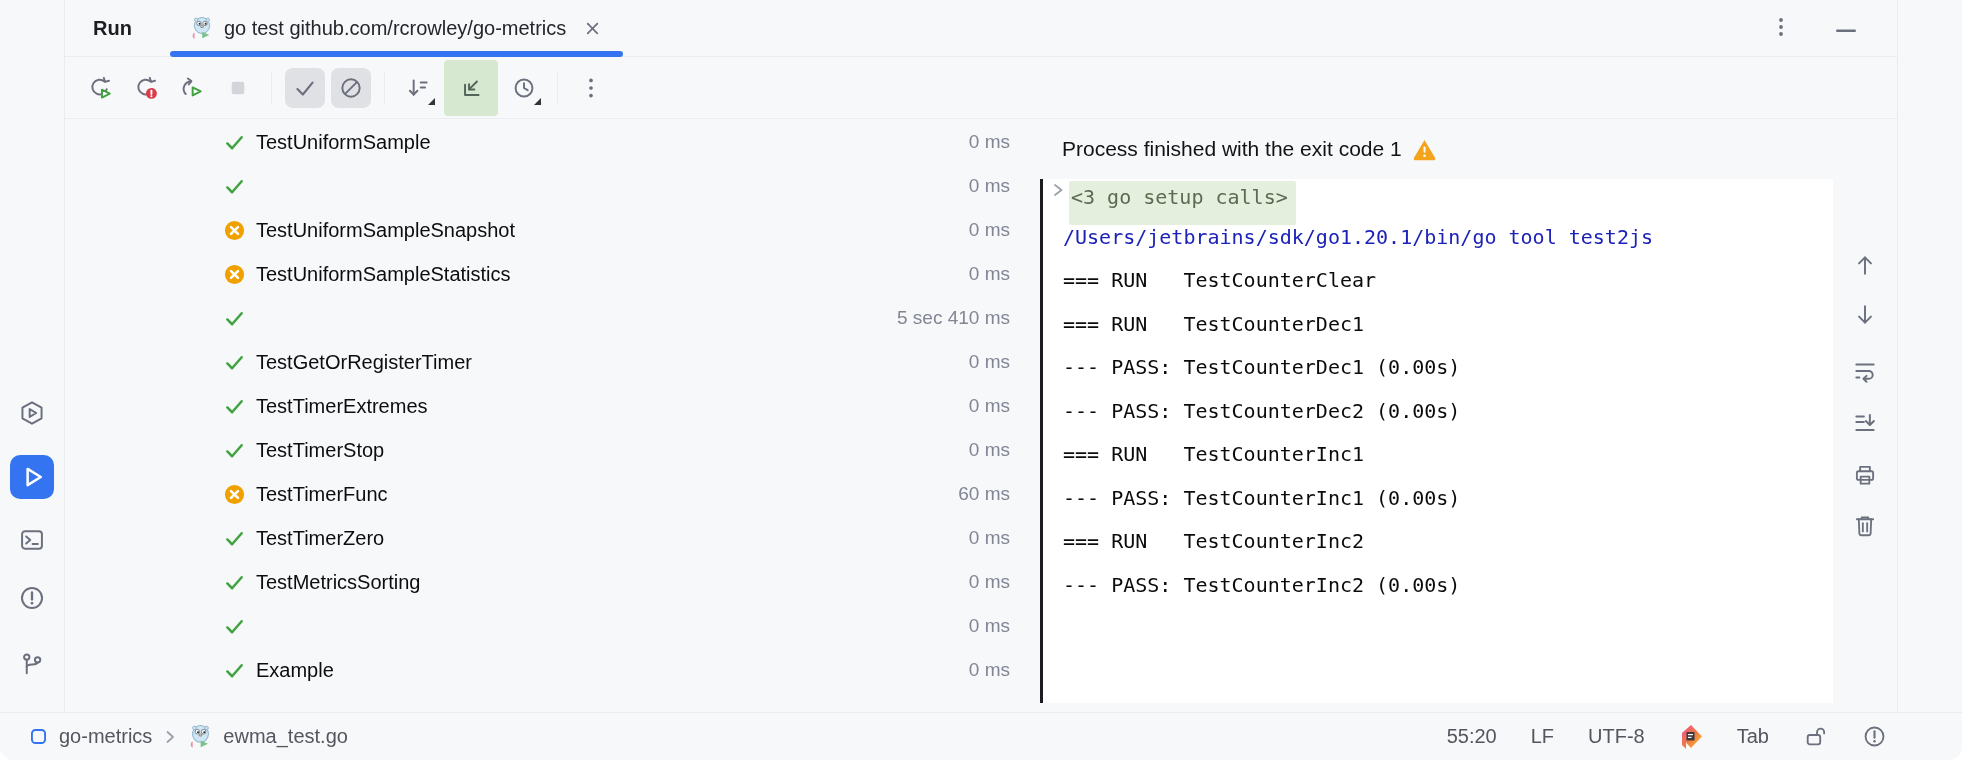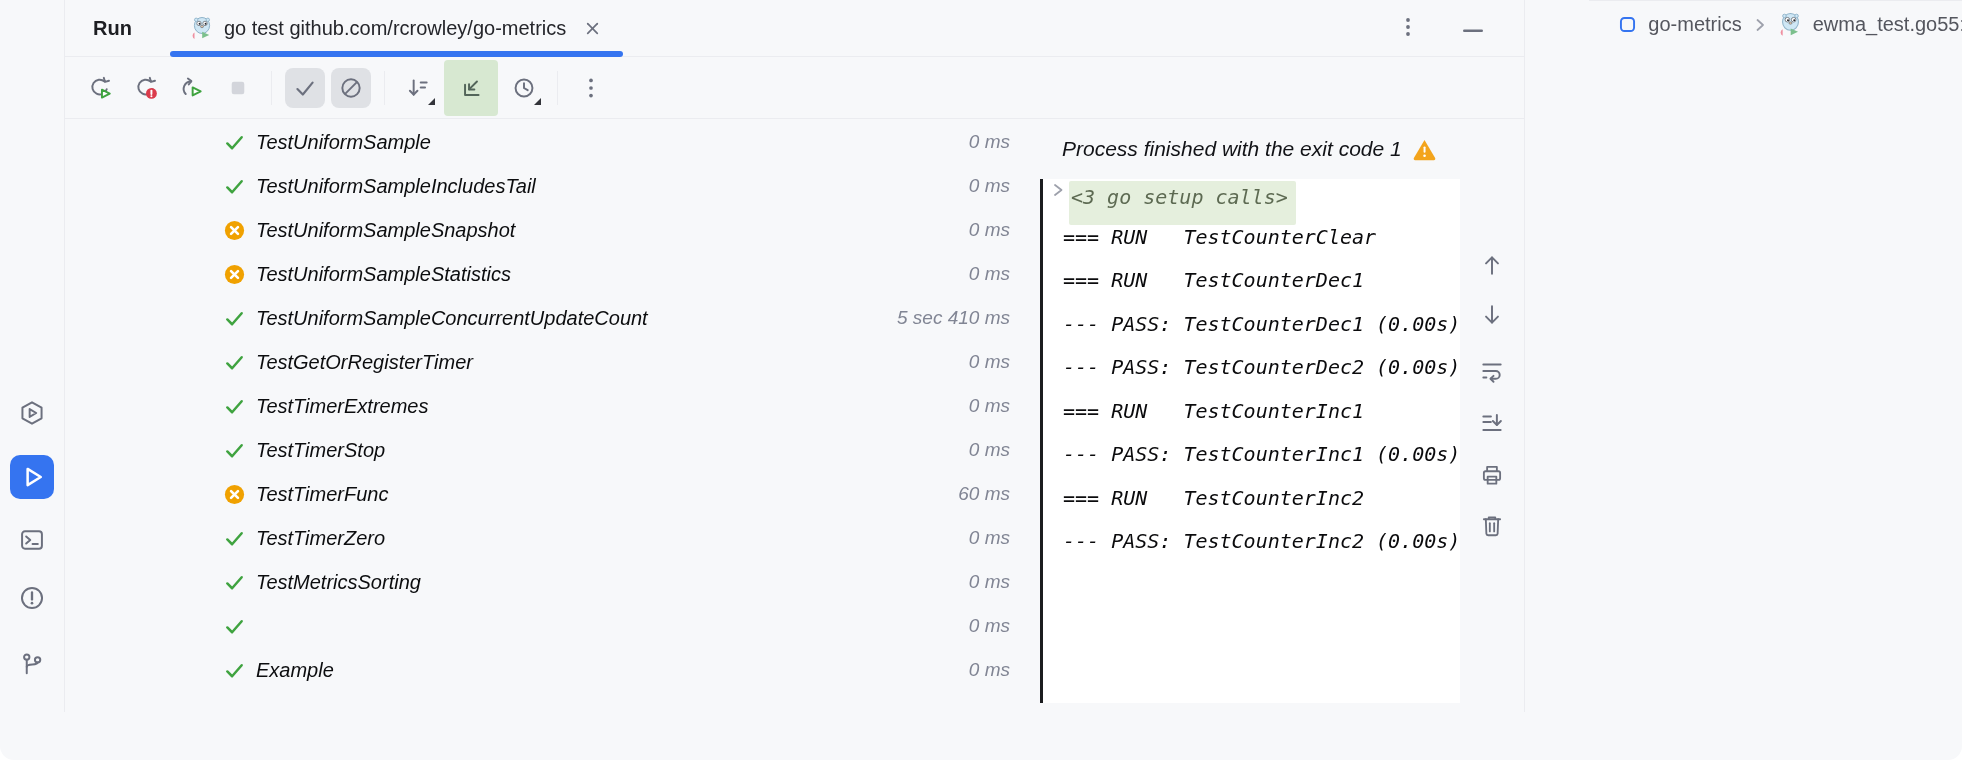--- a/index.html
+++ b/index.html
@@ -1,19 +1,19 @@
 <!DOCTYPE html>
 <html style="--accent: #3574f0; --panel: #f7f8fa; --border: #ebecf0; --console-bg: #ffffff; --text: #0e0f11; --muted: #818594; --icon: #6c707e; --green: #3fa33f; --orange: #f0a100; --red: #db3b4b; --toggle: #dfe1e5; --toggle-green: #d7e8d1; --fold-bg: #e5efdd; --fold-text: #5d6a52; --console-blue: #1c22b8; --dark-line: #1b1c1f; --status-text: #54565e;"><head>
 <meta charset="utf-8">
 <style>
   * { margin:0; padding:0; box-sizing:border-box; }
   html,body { background:#ffffff; }
   body { font-family:"Liberation Sans", sans-serif; }
   .window { width:1962px; height:760px; background:var(--panel); overflow:hidden;
-            border-radius:0 0 14px 14px; display:flex; color:var(--text); }
+            border-radius:0 0 14px 14px; display:flex; flex-direction:column; color:var(--text); }
   .body-row { display:flex; height:712px; }
 
   
   .left-rail { width:65px; border-right:1px solid var(--border); position:relative; flex:none; }
   .right-rail { width:65px; border-left:1px solid var(--border); flex:none; }
   .rail-btn { position:absolute; left:50%; transform:translate(-50%,-50%); width:44px; height:44px;
               display:flex; align-items:center; justify-content:center; border-radius:10px; color:var(--icon); }
   .rail-btn.active { background:var(--accent); color:#ffffff; }
   .rail-btn svg { width:28px; height:28px; }
   .rail-btn.active svg { width:30px; height:30px; }
@@ -32,21 +32,21 @@
   .toolbar { height:62px; border-bottom:1px solid var(--border); display:flex; align-items:center; padding-left:12px; }
   .tb-btn { width:40px; height:40px; margin:0 3px; border-radius:8px; display:flex; align-items:center; justify-content:center;
             color:var(--icon); position:relative; }
   .tb-btn svg { width:26px; height:26px; }
   .tb-btn.toggled { background:var(--toggle); }
   .tb-btn.toggled-green { background:var(--toggle-green); width:54px; height:56px; border-radius:4px; color:#53655a; }
   .tb-sep { width:1px; height:34px; background:var(--border); margin:0 10px; }
   .dd-corner { position:absolute; right:3px; bottom:3px; width:0; height:0;
                border-left:7px solid transparent; border-bottom:7px solid #33343a; }
 
-  .content-row { flex:1; display:flex; min-height:0;font-style:italic; }
+  .content-row { flex:1; display:flex; min-height:0; }
 
   
   .test-list { width:975px; flex:none; overflow:hidden; padding-top:1px; }
   .test-row { height:44px; display:flex; align-items:center; padding-left:158px; padding-right:30px; }
   .test-row svg { width:23px; height:23px; flex:none; }
   .test-name { font-size:20px; margin-left:10px; color:#0c0d0f; white-space:nowrap; }
   .test-duration { margin-left:auto; font-size:19px; color:var(--muted); white-space:nowrap; }
 
   
   .console-area { flex:1; display:flex; flex-direction:column; min-width:0; }
@@ -246,21 +246,20 @@
 
     <span class="test-name">TestUniformSample</span>
     <span class="test-duration">0 ms</span>
   </div>
 
   <div class="test-row">
     <svg viewBox="0 0 24 24">
       <polyline points="4.5,13 9.5,18 19.5,6.5" fill="none" stroke="#3fa33f" stroke-width="2.6" stroke-linecap="round" stroke-linejoin="round"></polyline>
     </svg>
 
-    <span class="test-name">TestUniformSampleIncludesTail</span>
     <span class="test-duration">0 ms</span>
   </div>
 
   <div class="test-row">
 
     <svg viewBox="0 0 24 24">
       <circle cx="12" cy="12" r="10" fill="#f0a100"></circle>
       <line x1="8.4" y1="8.4" x2="15.6" y2="15.6" stroke="#ffffff" stroke-width="2.7" stroke-linecap="round"></line>
       <line x1="15.6" y1="8.4" x2="8.4" y2="15.6" stroke="#ffffff" stroke-width="2.7" stroke-linecap="round"></line>
     </svg>
@@ -277,21 +276,20 @@
     </svg>
     <span class="test-name">TestUniformSampleStatistics</span>
     <span class="test-duration">0 ms</span>
   </div>
 
   <div class="test-row">
     <svg viewBox="0 0 24 24">
       <polyline points="4.5,13 9.5,18 19.5,6.5" fill="none" stroke="#3fa33f" stroke-width="2.6" stroke-linecap="round" stroke-linejoin="round"></polyline>
     </svg>
 
-    <span class="test-name">TestUniformSampleConcurrentUpdateCount</span>
     <span class="test-duration">5 sec 410 ms</span>
   </div>
 
   <div class="test-row">
     <svg viewBox="0 0 24 24">
       <polyline points="4.5,13 9.5,18 19.5,6.5" fill="none" stroke="#3fa33f" stroke-width="2.6" stroke-linecap="round" stroke-linejoin="round"></polyline>
     </svg>
 
     <span class="test-name">TestGetOrRegisterTimer</span>
     <span class="test-duration">0 ms</span>
@@ -375,20 +373,24 @@
             <div class="console-text">
   <div class="console-line fold">
     <span class="fold-chevron">
       <svg width="18" height="18" viewBox="0 0 18 18">
                       <polyline points="6,4 12.5,9 6,14" fill="none" stroke="currentColor" stroke-width="1.8" stroke-linecap="round" stroke-linejoin="round"></polyline>
                     </svg>
     </span>
     <span class="line-text">&lt;3 go setup calls&gt;</span>
   </div>
 
+  <div class="console-line path">
+    
+    <span class="line-text">/Users/jetbrains/sdk/go1.20.1/bin/go tool test2js</span>
+  </div>
 
   <div class="console-line plain">
     
     <span class="line-text">=== RUN   TestCounterClear</span>
   </div>
 
 
   <div class="console-line plain">
     
     <span class="line-text">=== RUN   TestCounterDec1</span>

